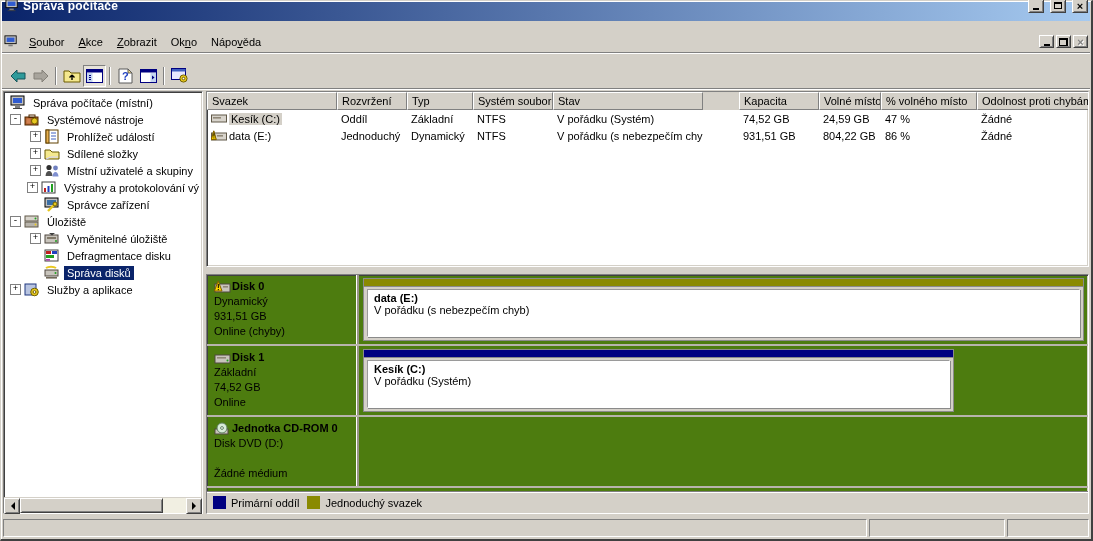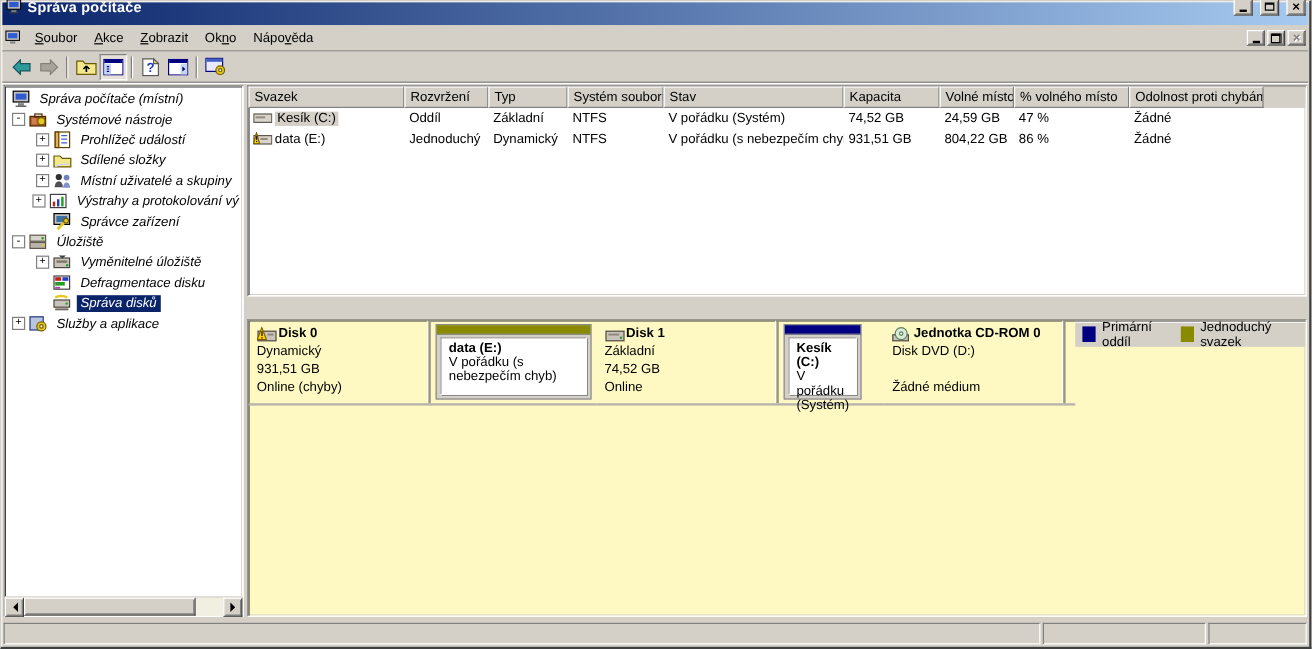--- a/index.html
+++ b/index.html
@@ -22,21 +22,21 @@
     display:flex; align-items:center; justify-content:center; }
   .g-min { width:6px; height:2px; background:#000; margin-top:7px; }
   .g-max { width:8px; height:7px; border:1px solid #000; border-top:2px solid #000; }
   .g-close { font-weight:bold; font-size:11px; line-height:10px; }
   .g-restore { position:relative; width:9px; height:8px; }
   .g-restore::before { content:""; position:absolute; right:0; top:0; width:6px; height:5px; border:1px solid #000; border-top:2px solid #000; background:#d4d0c8; }
   .g-restore::after { content:""; position:absolute; left:0; bottom:0; width:6px; height:5px; border:1px solid #000; border-top:2px solid #000; background:#d4d0c8; }
   .disabled-glyph { color:#808080; text-shadow:1px 1px 0 #fff; }
 
   
-  .menubar { height:22px; margin:0 1px; background:#d4d0c8; display:flex; align-items:center;
+  .menubar { height:22px; margin:10px 1px; background:#d4d0c8; display:flex; align-items:center;
     border-bottom:1px solid #808080; box-shadow:0 1px 0 #ffffff; padding:0 2px; }
   .menu-item { padding:3px 7px; cursor:default; }
   .menu-item u { text-decoration:underline; }
   .menubar .spacer { flex:1; }
   .winbtn.small { width:15px; height:13px; }
 
   
   .toolbar { height:26px; margin:0 1px; background:#d4d0c8; display:flex; align-items:center;
     padding:1px 4px; border-bottom:1px solid #808080; box-shadow:0 1px 0 #ffffff; }
   .tbtn { width:23px; height:22px; display:flex; align-items:center; justify-content:center; }
@@ -49,21 +49,21 @@
     box-shadow:inset 1px 1px 0 #404040, inset -1px -1px 0 #d4d0c8; }
 
   .treepane { width:200px; background:#ffffff; display:flex; flex-direction:column; }
   .treebody { flex:1; overflow:hidden; padding-top:2px; }
   .trow { height:17px; display:flex; align-items:center; white-space:nowrap; }
   .trow .pad0{ width:6px; } .trow .pad1{ width:6px; } .trow .pad2{ width:26px; }
   .expbox { width:11px; height:11px; border:1px solid #808080; background:#fff; margin-right:3px;
     display:flex; align-items:center; justify-content:center; font-size:9px; line-height:9px; font-family:"Liberation Mono",monospace; flex:none; }
   .expnone { width:14px; flex:none; }
   .ticon { width:16px; height:15px; margin-right:4px; flex:none; }
-  .tlabel { padding:1px 3px;font-style:italic; }
+  .tlabel { padding:1px 3px; }
   .tlabel.selected { background:#0a246a; color:#fff; }
 
   
   .hscroll { height:16px; background:#f1efe2; display:flex; border-top:1px solid #d4d0c8; }
   .sbtn { width:16px; height:16px; background:#d4d0c8; border:1px solid; border-color:#ffffff #404040 #404040 #ffffff;
     box-shadow:inset 1px 1px 0 #d4d0c8, inset -1px -1px 0 #808080; display:flex; align-items:center; justify-content:center; }
   .arrow-l { width:0;height:0;border:4px solid transparent;border-right:4px solid #000;margin-left:-3px;}
   .arrow-r { width:0;height:0;border:4px solid transparent;border-left:4px solid #000;margin-right:-3px;}
   .sthumb { width:72%; background:#d4d0c8; border:1px solid; border-color:#ffffff #404040 #404040 #ffffff;
     box-shadow:inset 1px 1px 0 #d4d0c8, inset -1px -1px 0 #808080; }
@@ -71,30 +71,30 @@
   .rightcol { flex:1; display:flex; flex-direction:column; min-width:0; }
 
   
   .volpane { height:176px; background:#fff; overflow:hidden; }
   .vl-head { display:flex; height:18px; background:#d4d0c8; }
   .hcell { border:1px solid; border-color:#ffffff #808080 #808080 #ffffff; padding:2px 4px;
     background:#d4d0c8; white-space:nowrap; overflow:hidden; flex:none; }
   .vl-row { display:flex; height:17px; align-items:center; }
   .cell { padding:1px 4px; white-space:nowrap; overflow:hidden; flex:none; }
   .c0{width:130px;} .c1{width:70px;} .c2{width:66px;} .c3{width:80px;} .c4{width:150px;}
-  .c5{width:80px;} .c6{width:62px;} .c7{width:96px;} .c8{width:112px;} .c9{width:40px;margin-left:36px;} .cf{flex:1;}
+  .c5{width:80px;margin-left:36px;} .c6{width:62px;} .c7{width:96px;} .c8{width:112px;} .c9{width:40px;margin-left:36px;} .cf{flex:1;}
   .volcell { display:flex; align-items:center; gap:2px; }
   .sel-gray { background:#d4d0c8; padding:0 2px; }
   .riconwrap { position:relative; width:16px; height:12px; flex:none; }
 
   
   .splitter { height:7px; }
 
   
-  .gfx { flex:1; background:#fef9c3; display:flex; overflow:hidden;margin-top:12px; }
+  .gfx { flex:1; background:#4d7c0f; display:flex; flex-direction:column; overflow:hidden; }
   .diskrow { height:71px; display:flex; border-bottom:2px solid #b8b4ac; }
   .dhead { width:152px; flex:none; padding:5px 7px; border-right:2px solid #989488;
     box-shadow:inset -1px 0 0 #ffffff; }
   .dname { display:flex; align-items:center; gap:2px; font-weight:bold; margin-bottom:2px; }
   .dline { line-height:15px; min-height:15px; white-space:nowrap; overflow:hidden; }
   .darea { flex:1; padding:3px 4px; min-width:0; }
   .volbox { height:63px; border:1px solid #8a8a8a; background:#d4d0c8; }
   .volstrip { height:8px; border-bottom:1px solid #8a8a8a; }
   .volbody { background:#fff; border:1px solid #9a9a9a; border-right-color:#fff; border-bottom-color:#fff;
     margin:2px 3px; height:48px; padding:2px 6px; box-shadow:1px 1px 0 #8a8a8a; }

